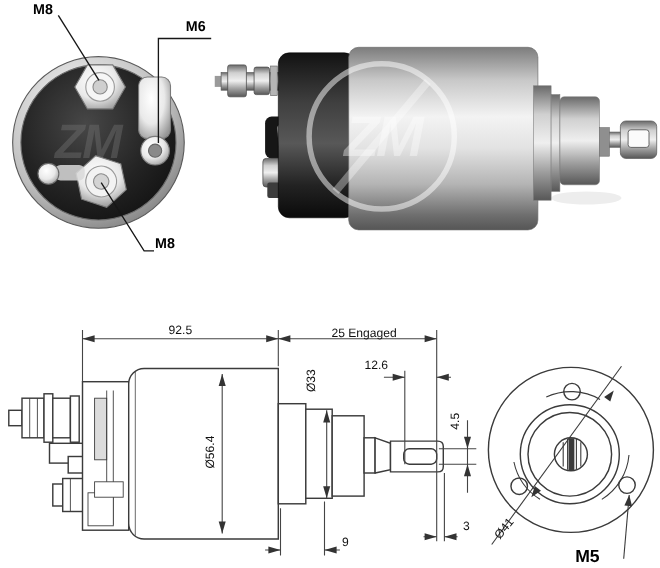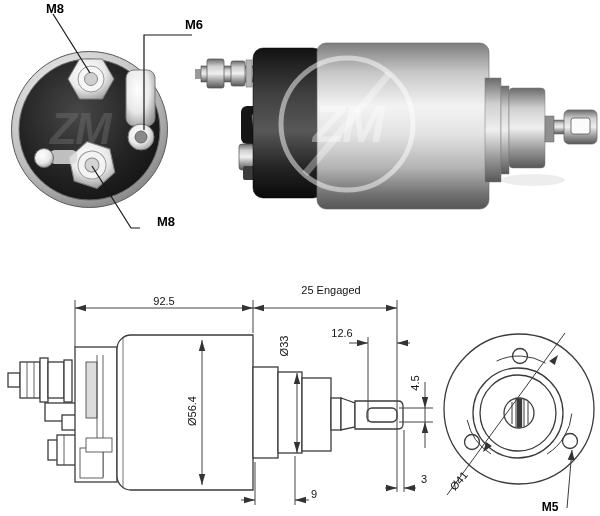--- a/index.html
+++ b/index.html
@@ -6,21 +6,21 @@
   .canvas{
     position:relative;width:600px;height:516px;background:#ffffff;overflow:hidden;
     font-family:"Liberation Sans", sans-serif;
   }
   .layer{position:absolute;}
   .lbl{
     position:absolute;white-space:nowrap;color:#111;
     transform:translate(-50%,-50%);
     font-size:11px;line-height:1;
   }
-  .lbl.bold{font-weight:700;font-size:13px;color:#000;margin-left:16px;}
+  .lbl.bold{font-weight:700;font-size:13px;color:#000;}
   .lbl.r90{transform:translate(-50%,-50%) rotate(-90deg);}
   .lbl.r50{transform:translate(-50%,-50%) rotate(-50deg);}
   svg{display:block;}
 </style>
 </head>
 <body>
 
 <div class="canvas">
 
   <svg class="layer" style="left:0;top:0" width="200" height="250" viewBox="0 0 200 250">
@@ -253,24 +253,24 @@
       <path d="M0,0 L-10,-3.5 L-10,3.5 Z" transform="translate(483,182) rotate(127)"></path>
       <path d="M0,0 L-10,-3.5 L-10,3.5 Z" transform="translate(572,180) rotate(-85)"></path>
     </g>
   </svg>
 
   <span class="lbl bold" style="left:39px;top:8px">M8</span>
   <span class="lbl bold" style="left:178px;top:24px">M6</span>
   <span class="lbl bold" style="left:150px;top:221px">M8</span>
 
   <span class="lbl" style="left:164px;top:301px">92.5</span>
-  <span class="lbl" style="left:331px;top:290px">25 Engaged</span>
+  <span class="lbl" style="left:331px;top:304px">25 Engaged</span>
   <span class="lbl" style="left:342px;top:333px">12.6</span>
   <span class="lbl r90" style="left:284px;top:346px">Ø33</span>
   <span class="lbl r90" style="left:192px;top:411px">Ø56.4</span>
   <span class="lbl r90" style="left:415px;top:383px">4.5</span>
   <span class="lbl" style="left:424px;top:479px">3</span>
   <span class="lbl" style="left:314px;top:494px">9</span>
 
   <span class="lbl r50" style="left:459px;top:481px">Ø41</span>
-  <span class="lbl bold" style="left:534px;top:507px;font-size:12px">M5</span>
+  <span class="lbl bold" style="left:534px;top:507px;font-size:16px">M5</span>
 
 </div>
 
 </body></html>

